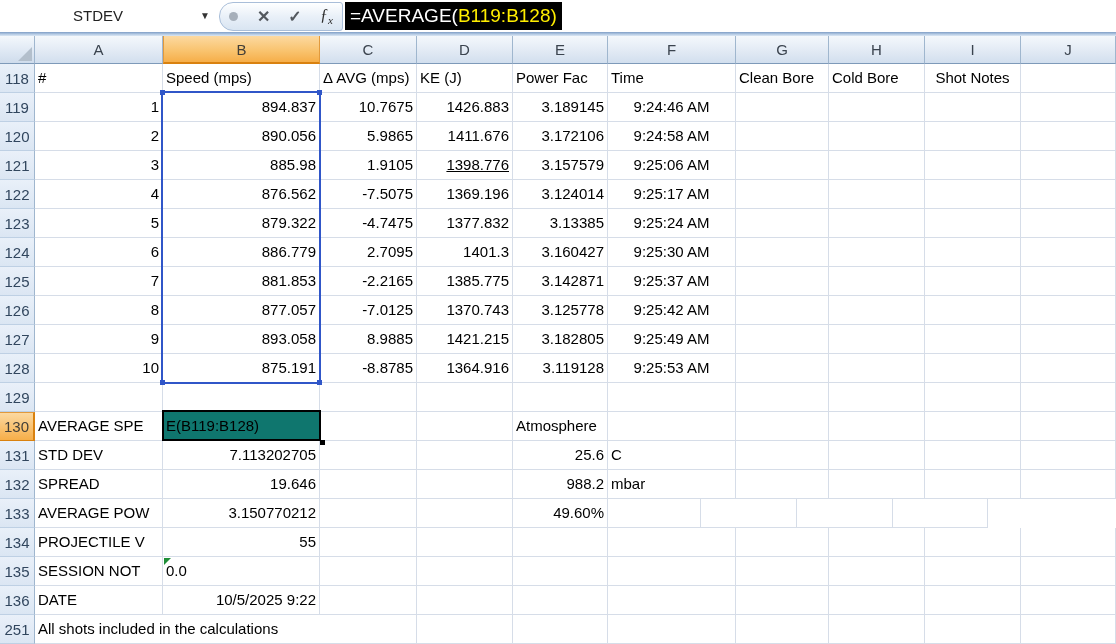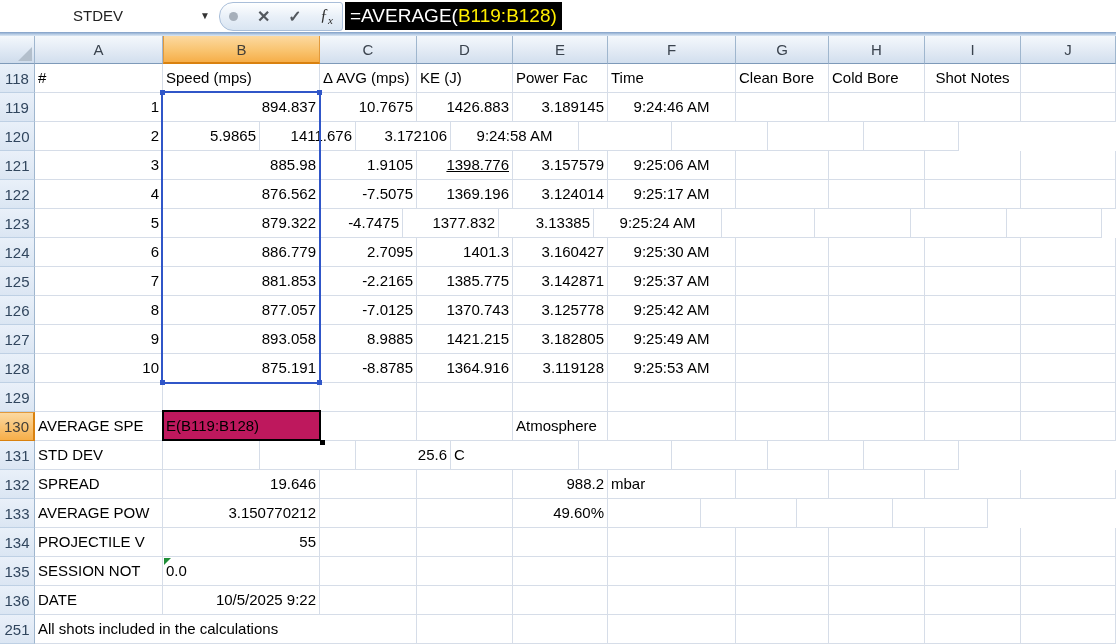--- a/index.html
+++ b/index.html
@@ -59,21 +59,21 @@
     border-right:1px solid #d6dde8; border-bottom:1px solid #d6dde8; background:transparent; }
   .al { text-align:left; } .ar { text-align:right; } .ac { text-align:center; }
 
   
   #range-border { position:absolute; left:161px; top:91px; width:160px; height:293px;
     border:2px solid #3056c8; pointer-events:none; }
   .handle { position:absolute; width:5px; height:5px; background:#3056c8; }
   #h-tl { left:-3px; top:-3px; } #h-tr { right:-3px; top:-3px; }
   #h-bl { left:-3px; bottom:-3px; } #h-br { right:-3px; bottom:-3px; }
   #edit-cell { position:absolute; left:162px; top:410px; width:159px; height:31px;
-    background:#be185d; border:2px solid #000; font-size:15px; line-height:27px;
+    background:#0f766e; border:2px solid #000; font-size:15px; line-height:27px;
     padding-left:2px; white-space:nowrap; overflow:hidden; color:#000; }
   #edit-handle { position:absolute; left:320px; top:440px; width:5px; height:5px; background:#000; }
   #err-tri { position:absolute; left:164px; top:558px; width:0; height:0;
     border-top:7px solid #1e8f37; border-right:7px solid transparent; }
 </style>
 </head>
 <body>
 
 <div id="app">
 
@@ -132,20 +132,21 @@
         <div class="cell ar" style="width: 95px;">3.189145</div>
         <div class="cell ac" style="width: 128px;">9:24:46 AM</div>
         <div class="cell al" style="width: 93px;"></div>
         <div class="cell al" style="width: 96px;"></div>
         <div class="cell al" style="width: 96px;"></div>
         <div class="cell al" style="width: 95px;"></div>
       </div>
       <div class="row">
         <div class="row-hdr">120</div>
         <div class="cell ar" style="width: 128px;">2</div>
+        <div class="cell ar" style="width: 157px;">890.056</div>
         <div class="cell ar" style="width: 97px;">5.9865</div>
         <div class="cell ar" style="width: 96px;">1411.676</div>
         <div class="cell ar" style="width: 95px;">3.172106</div>
         <div class="cell ac" style="width: 128px;">9:24:58 AM</div>
         <div class="cell al" style="width: 93px;"></div>
         <div class="cell al" style="width: 96px;"></div>
         <div class="cell al" style="width: 96px;"></div>
         <div class="cell al" style="width: 95px;"></div>
       </div>
       <div class="row">
@@ -171,21 +172,21 @@
         <div class="cell ac" style="width: 128px;">9:25:17 AM</div>
         <div class="cell al" style="width: 93px;"></div>
         <div class="cell al" style="width: 96px;"></div>
         <div class="cell al" style="width: 96px;"></div>
         <div class="cell al" style="width: 95px;"></div>
       </div>
       <div class="row">
         <div class="row-hdr">123</div>
         <div class="cell ar" style="width: 128px;">5</div>
         <div class="cell ar" style="width: 157px;">879.322</div>
-        <div class="cell ar" style="width: 83px;">-4.7475</div>
+        <div class="cell ar" style="width: 97px;">-4.7475</div>
         <div class="cell ar" style="width: 96px;">1377.832</div>
         <div class="cell ar" style="width: 95px;">3.13385</div>
         <div class="cell ac" style="width: 128px;">9:25:24 AM</div>
         <div class="cell al" style="width: 93px;"></div>
         <div class="cell al" style="width: 96px;"></div>
         <div class="cell al" style="width: 96px;"></div>
         <div class="cell al" style="width: 95px;"></div>
       </div>
       <div class="row">
         <div class="row-hdr">124</div>
@@ -274,20 +275,21 @@
         <div class="cell al" style="width: 95px;">Atmosphere</div>
         <div class="cell al" style="width: 128px;"></div>
         <div class="cell al" style="width: 93px;"></div>
         <div class="cell al" style="width: 96px;"></div>
         <div class="cell al" style="width: 96px;"></div>
         <div class="cell al" style="width: 95px;"></div>
       </div>
       <div class="row">
         <div class="row-hdr">131</div>
         <div class="cell al" style="width: 128px;">STD DEV</div>
+        <div class="cell ar" style="width: 157px;">7.113202705</div>
         <div class="cell al" style="width: 97px;"></div>
         <div class="cell al" style="width: 96px;"></div>
         <div class="cell ar" style="width: 95px;">25.6</div>
         <div class="cell al" style="width: 128px;">C</div>
         <div class="cell al" style="width: 93px;"></div>
         <div class="cell al" style="width: 96px;"></div>
         <div class="cell al" style="width: 96px;"></div>
         <div class="cell al" style="width: 95px;"></div>
       </div>
       <div class="row">

